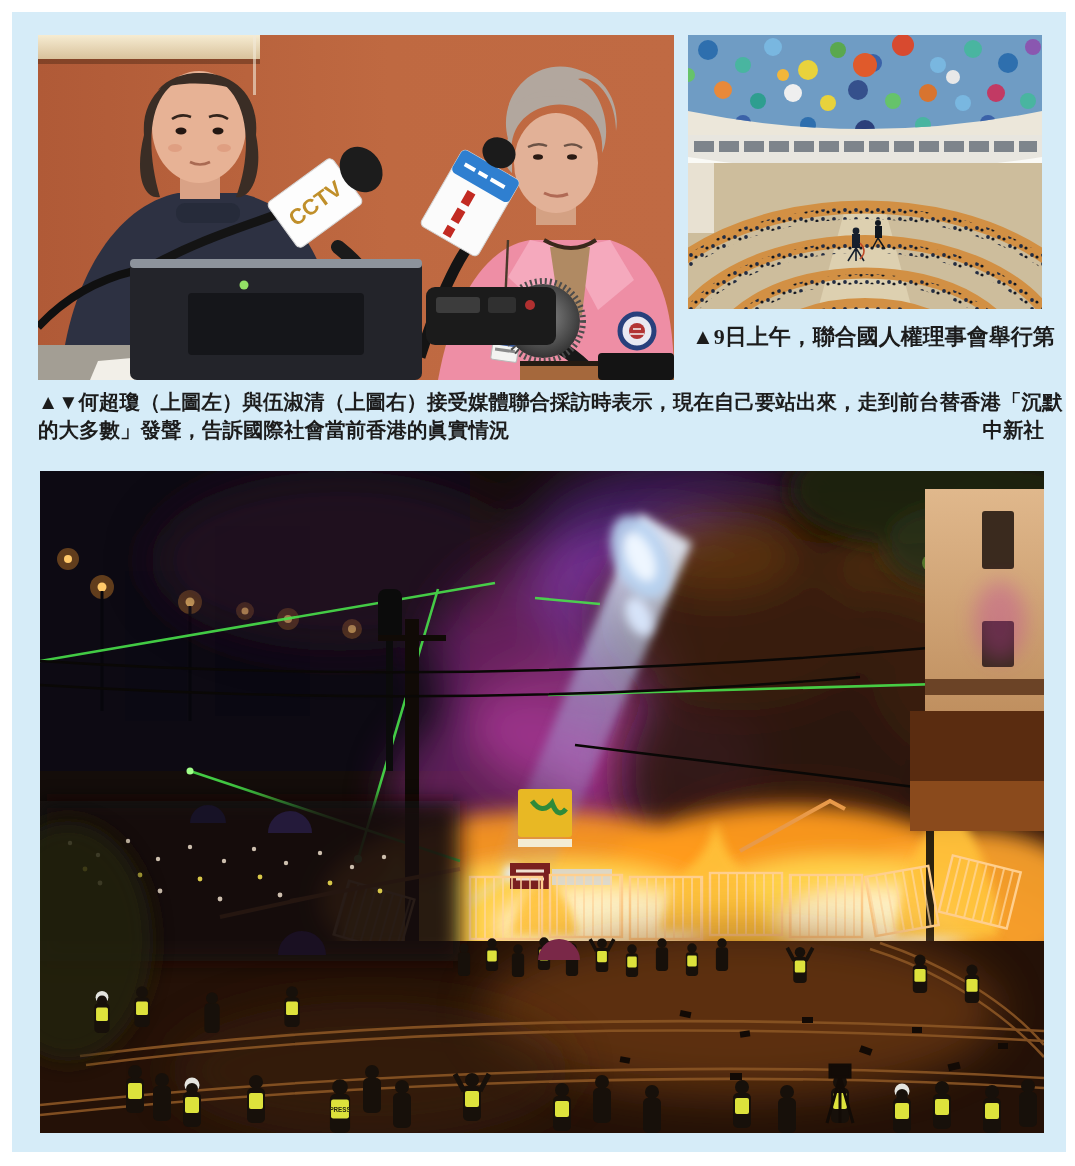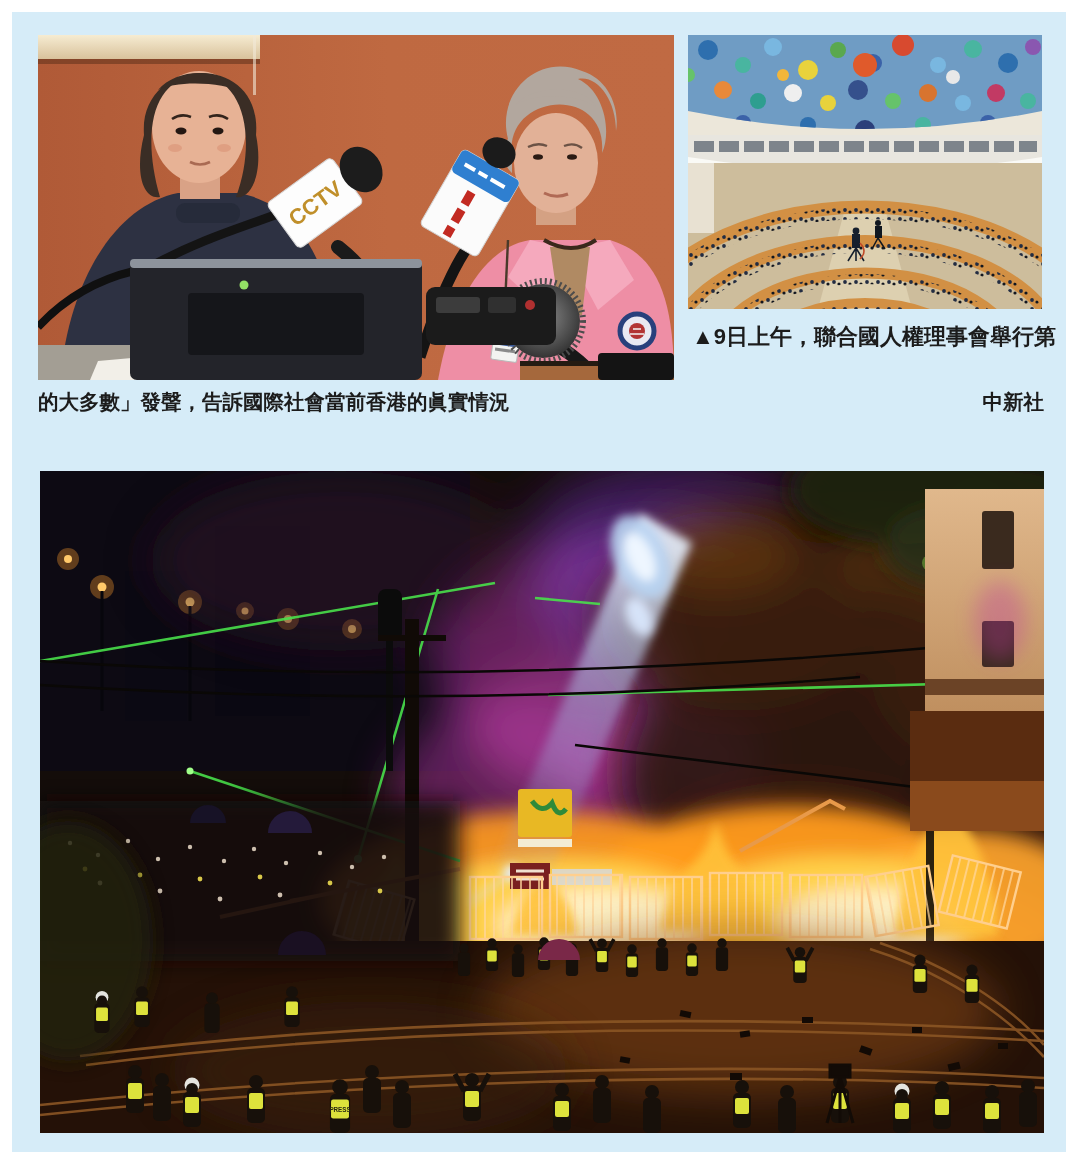--- a/index.html
+++ b/index.html
@@ -4,21 +4,21 @@
 <style>
   html,body{margin:0;padding:0;background:#ffffff;}
   .page{position:relative;width:1075px;height:1166px;background:#ffffff;overflow:hidden;
         font-family:"Liberation Sans",sans-serif;}
   .panel{position:absolute;left:12px;top:12px;width:1054px;height:1140px;background:#d6ecf8;}
   .photo{position:absolute;overflow:hidden;}
   .photo svg{display:block;}
   .cap{position:absolute;color:#1c1c1c;font-weight:700;}
   .cap-un{left:692px;top:322px;width:360px;font-size:22px;line-height:29px;}
   .cap-main{left:38px;top:388px;width:1006px;font-size:20.5px;line-height:28px;}
-  .cap-line{white-space:nowrap;}
+  .cap-line{white-space:nowrap;font-family:Liberation Serif, serif;}
   .cap-row{display:flex;justify-content:space-between;align-items:center;}
 </style>
 </head>
 <body>
 
 <div class="page">
   <div class="panel"></div>
 
   <div class="photo" style="left:38px;top:35px;width:636px;height:345px;">
     <svg width="636" height="345" viewBox="0 0 636 345">
@@ -238,20 +238,21 @@
         </g>
       </g>
     </svg>
   </div>
 
   <div class="cap cap-un">
     <div class="cap-line">▲9日上午，聯合國人權理事會舉行第</div>
   </div>
 
   <div class="cap cap-main">
+    <div class="cap-line">▲▼何超瓊（上圖左）與伍淑清（上圖右）接受媒體聯合採訪時表示，現在自己要站出來，走到前台替香港「沉默</div>
     <div class="cap-row">
       <span class="cap-line">的大多數」發聲，告訴國際社會當前香港的眞實情況</span>
       <span>中新社</span>
     </div>
   </div>
 
   <div class="photo" style="left:40px;top:471px;width:1004px;height:662px;">
     <svg width="1004" height="662" viewBox="0 0 1004 662">
       <defs>
         <filter id="fb1" x="-60%" y="-60%" width="220%" height="220%">

